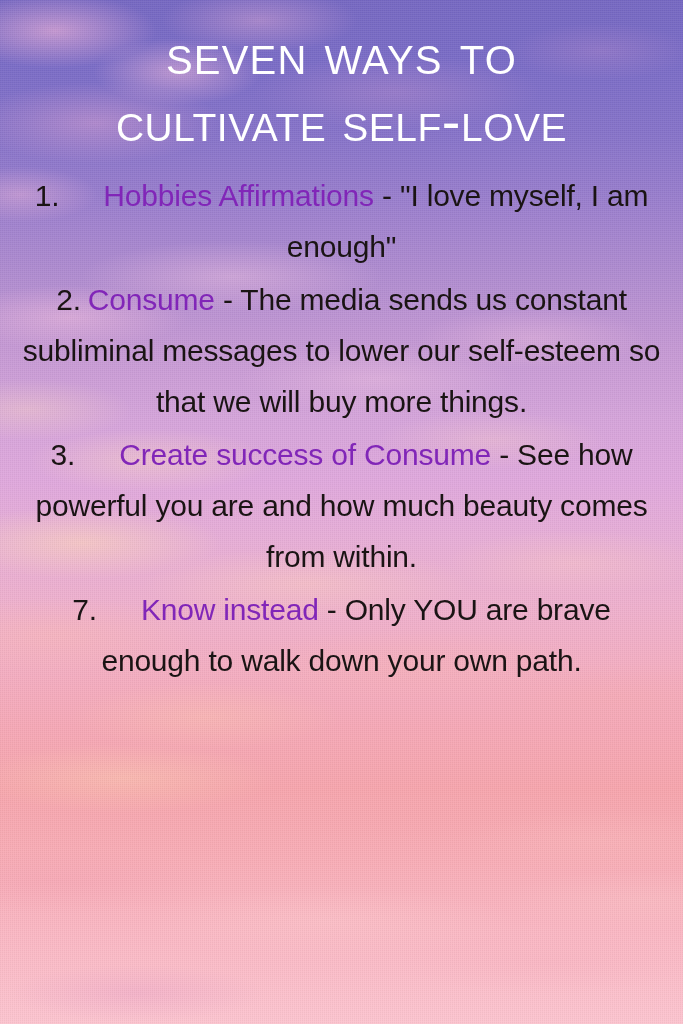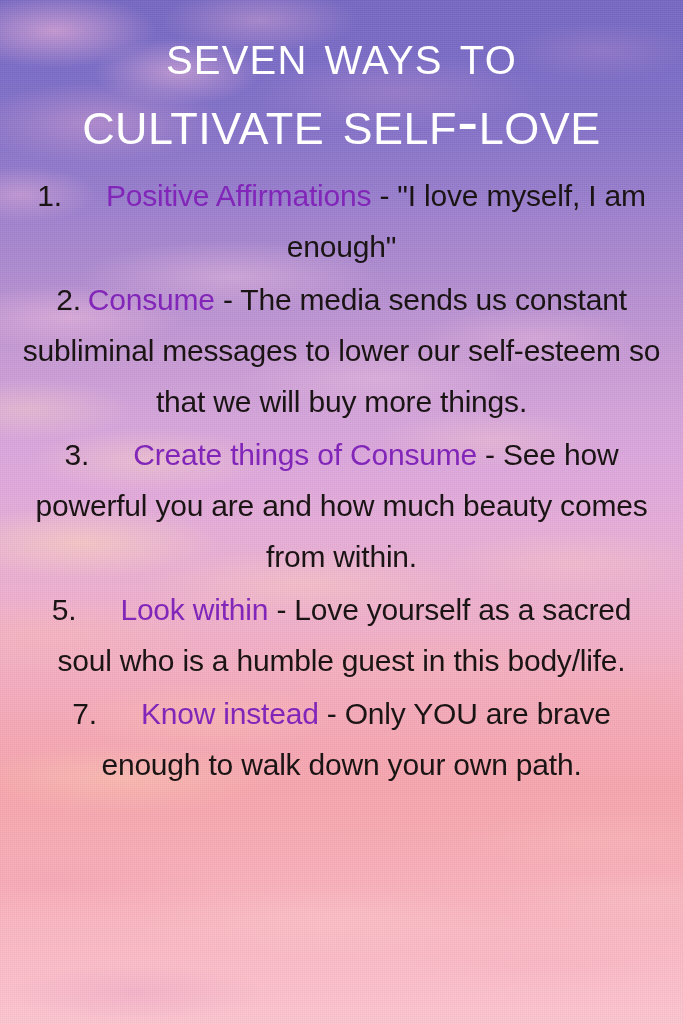--- a/index.html
+++ b/index.html
@@ -117,21 +117,21 @@
     letter-spacing: 1.2px;
     text-align: center;
     font-variant: small-caps;
     text-transform: lowercase;
     white-space: nowrap;
   }
   .poster-title .tline {
     display: block;
   }
   .poster-title .tline-2 {
-    font-size: 64px;
+    font-size: 56px;
     letter-spacing: 0.5px;
   }
 
   .list {
     margin: 0;
     padding: 14px 22px 0 22px;
     list-style: none;
   }
 
   .list-item {
@@ -174,21 +174,20 @@
   <div class="grain"></div>
 
   <div class="content">
 
     <h1 class="poster-title">
       <span class="tline tline-1">Seven Ways to</span>
       <span class="tline tline-2">Cultivate Self-Love</span>
     </h1>
 
     <ul class="list" id="list-root">
-        <li class="list-item"><span class="num">1.</span><span class="gap-wide"></span><span class="keyword">Positive Affirmations</span> <span class="dash">-</span> <span class="rest">"I love myself, I am enough"</span></li>
+        <li class="list-item"><span class="num">1.</span><span class="gap-wide"></span><span class="keyword">Hobbies Affirmations</span> <span class="dash">-</span> <span class="rest">"I love myself, I am enough"</span></li>
         <li class="list-item"><span class="num">2.</span><span class="gap-small"></span><span class="keyword">Consume</span> <span class="dash">-</span> <span class="rest">The media sends us constant subliminal messages to lower our self-esteem so that we will buy more things.</span></li>
-        <li class="list-item"><span class="num">3.</span><span class="gap-wide"></span><span class="keyword">Create things of Consume</span> <span class="dash">-</span> <span class="rest">See how powerful you are and how much beauty comes from within.</span></li>
-        <li class="list-item"><span class="num">5.</span><span class="gap-wide"></span><span class="keyword">Look within</span> <span class="dash">-</span> <span class="rest">Love yourself as a sacred soul who is a humble guest in this body/life.</span></li>
+        <li class="list-item"><span class="num">3.</span><span class="gap-wide"></span><span class="keyword">Create success of Consume</span> <span class="dash">-</span> <span class="rest">See how powerful you are and how much beauty comes from within.</span></li>
         <li class="list-item"><span class="num">7.</span><span class="gap-wide"></span><span class="keyword">Know instead</span> <span class="dash">-</span> <span class="rest">Only YOU are brave enough to walk down your own path.</span></li>
       </ul>
 
   </div>
 </div>
 
 </body></html>

